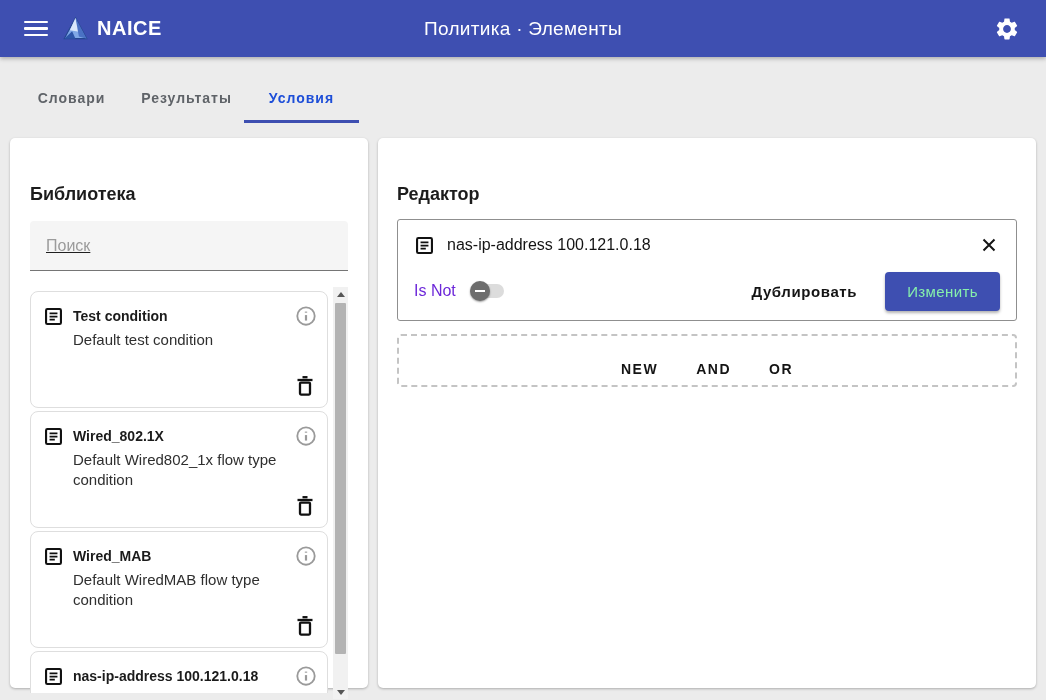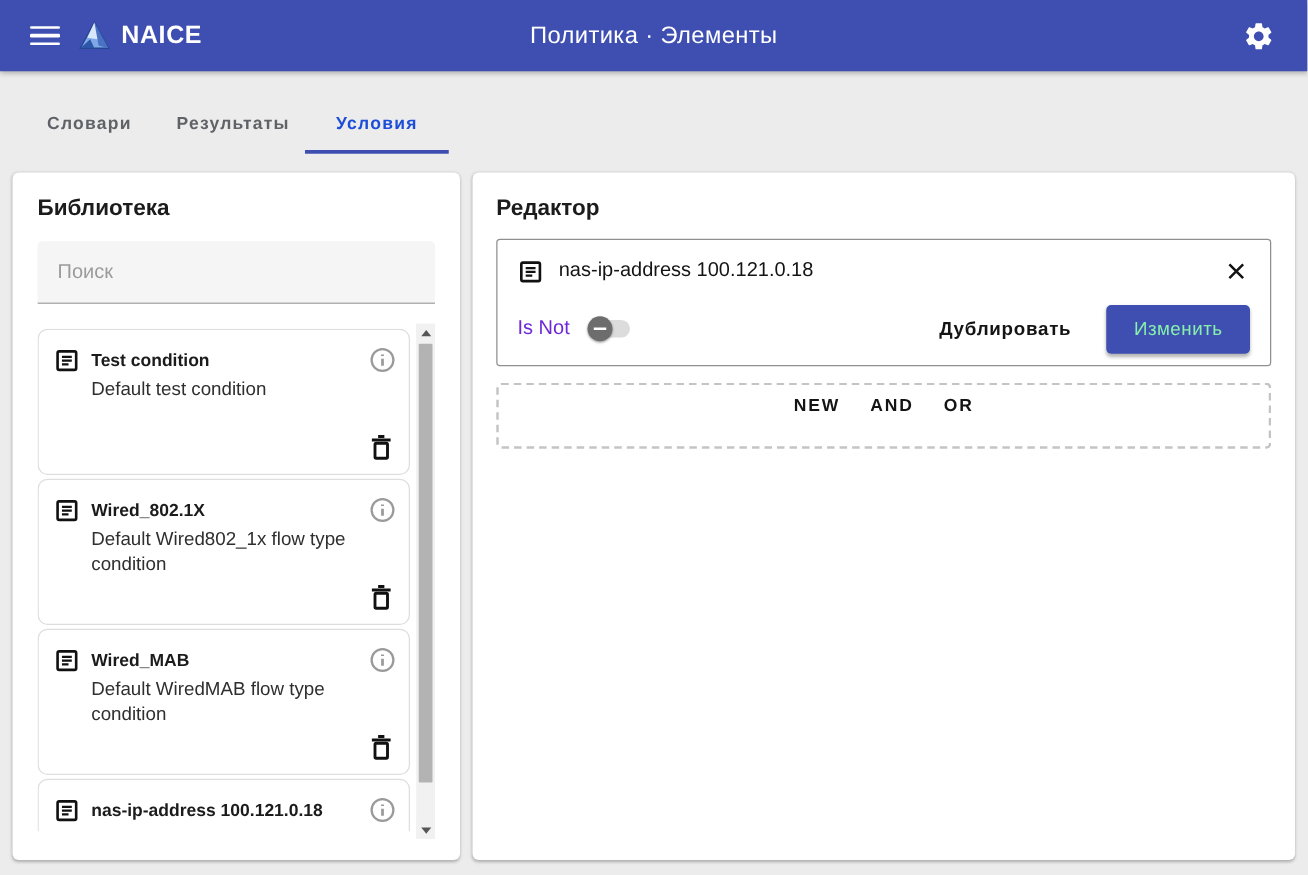--- a/index.html
+++ b/index.html
@@ -38,27 +38,27 @@
   .tab.active { color:#1d4ed8; border-bottom-color:#3e4fb1; }
 
   
   .content { display:flex; gap:10px; padding:15px 10px 0 10px; align-items:stretch; }
   .panel {
     background:#fff; border-radius:5px; height:550px;
     box-shadow:0 1px 3px rgba(0,0,0,.18), 0 1px 2px rgba(0,0,0,.1);
   }
   .panel-library { width:358px; padding:18px 20px; }
   .panel-editor  { flex:1; padding:18px 19px; }
-  .panel-title { font-size:18px; font-weight:bold; color:#1c1c1c; }
+  .panel-title { font-size:18px; font-weight:bold; color:#1c1c1c;margin-top:28px; }
 
   
   .search-box {
     margin-top:16px; height:50px; background:#f5f5f5;
     border-bottom:1px solid #757575; border-radius:4px 4px 0 0;
-    display:flex; align-items:center; padding:0 16px;
+    display:flex; align-items:center; padding:0 16px;text-decoration:underline;
   }
   .search-box input {
     border:none; outline:none; background:transparent; width:100%;
     font-family:"Liberation Sans", sans-serif; font-size:16px; color:#1f1f1f;
   }
   .search-box input::placeholder { color:#9b9b9b; }
 
   
   .list-wrap { margin-top:16px; position:relative; height:412px; }
   .list { position:absolute; left:0; top:4px; right:20px; bottom:6px; overflow:hidden; }
@@ -110,21 +110,21 @@
   }
   .edit-btn {
     margin-left:14px; border:none; cursor:pointer; border-radius:4px;
     background:#3e4fb1; color:#86efac; font-family:"Liberation Sans", sans-serif;
     font-size:15px; font-weight:500; letter-spacing:.4px; padding:11px 22px;
     box-shadow:0 2px 3px rgba(0,0,0,.3);
   }
 
   .add-box {
     margin-top:13px; height:53px; border:2px dashed #c4c4c4; border-radius:4px;
-    display:flex; align-items:flex-start; justify-content:center; 
+    display:flex; align-items:flex-end; justify-content:center; gap:14px;
   }
   .add-btn {
     background:none; border:none; cursor:pointer; padding:8px 12px;
     font-family:"Liberation Sans", sans-serif; font-size:14px; font-weight:bold;
     letter-spacing:1.5px; color:#141414;
   }
 
   svg { display:block; }
 </style>
 </head>

